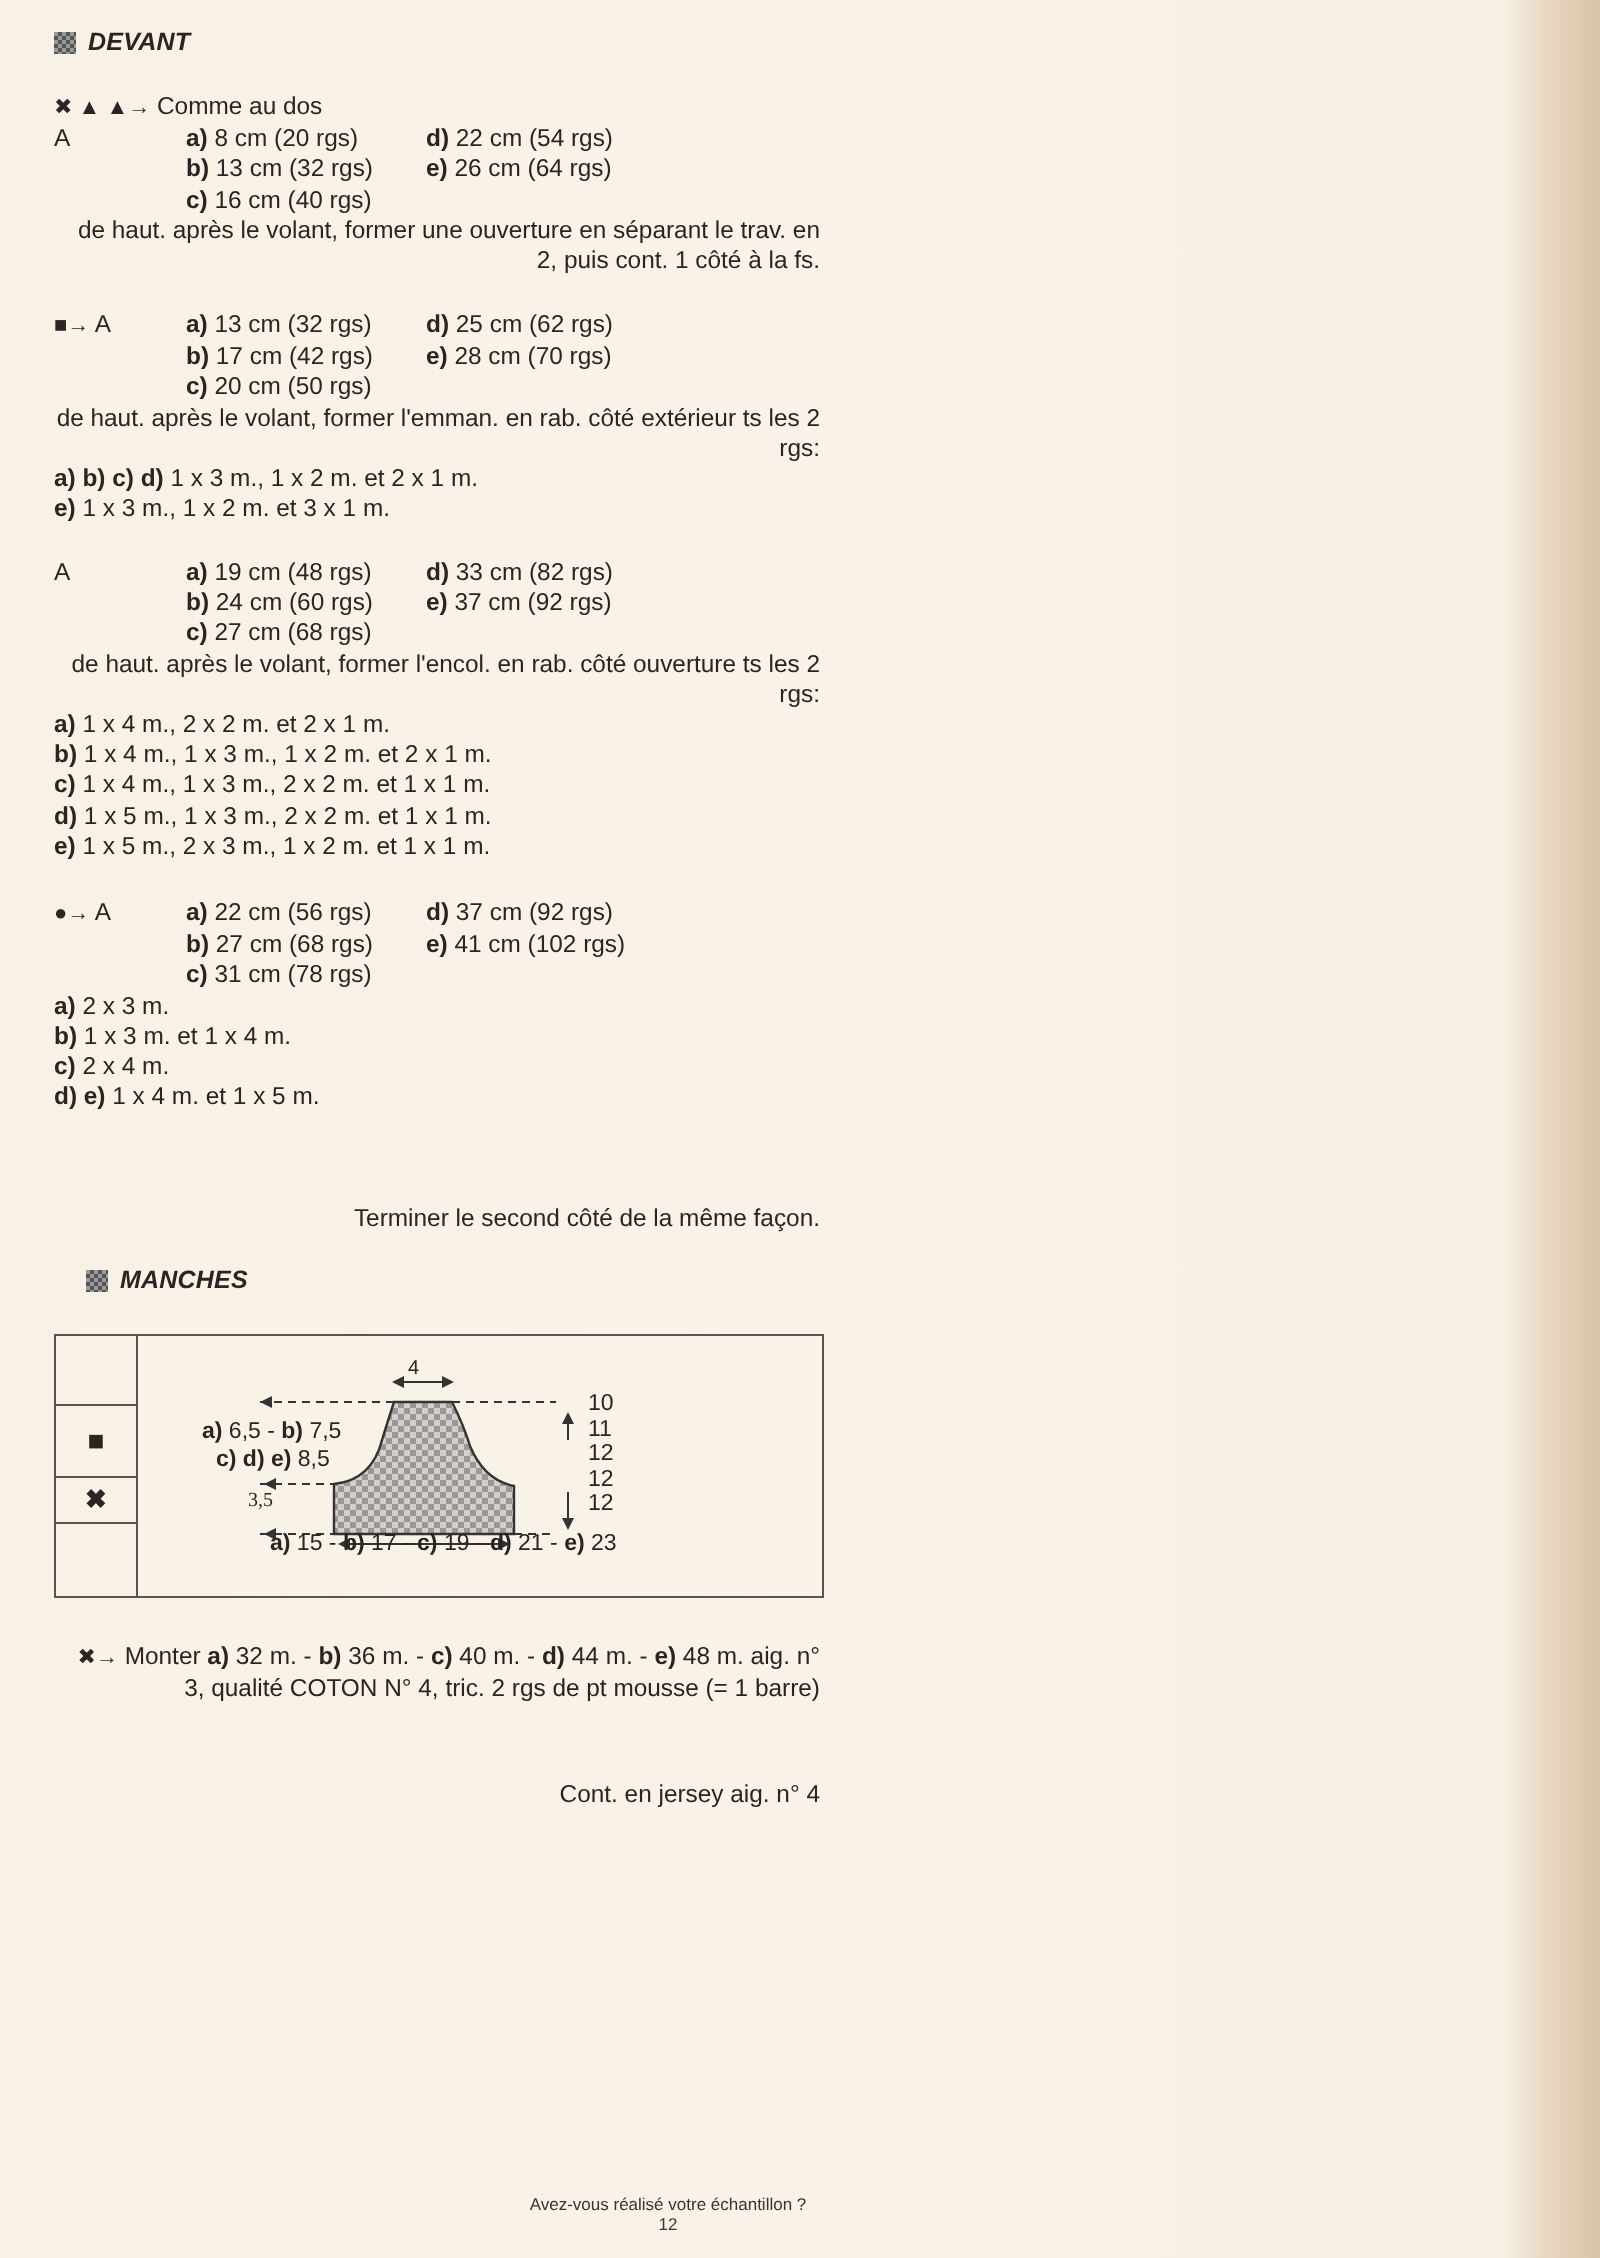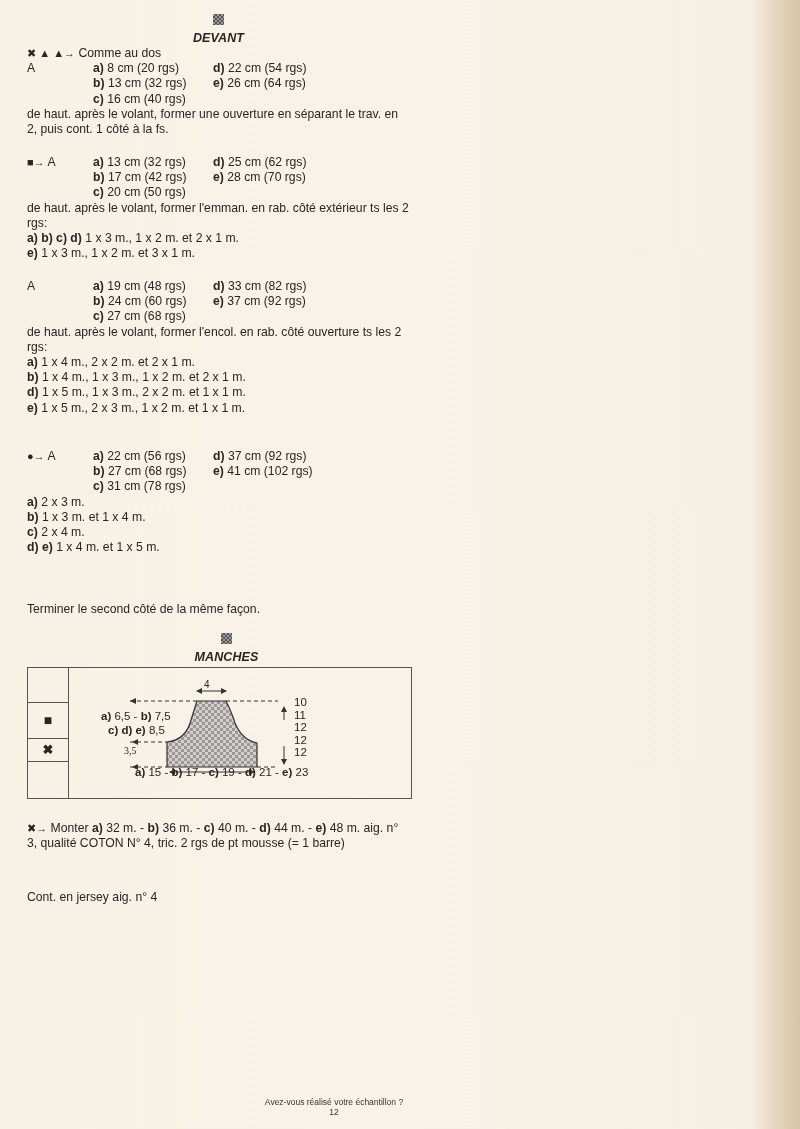--- a/index.html
+++ b/index.html
@@ -10,30 +10,30 @@
     color:#2a2522;
     font-size:12.2px;
     line-height:15.2px;
   }
   .col { position:absolute; top:0; }
   .left { left:27px; width:383px; }
   .right { left:418px; width:382px; overflow:hidden; }
   .block { position:absolute; left:0; right:0; }
   .heading {
     font-weight:bold; font-style:italic; font-size:12.5px;
-    display:flex; align-items:center; gap:6px; letter-spacing:0.1px;flex-direction:column;
+    display:flex; align-items:center; gap:6px; letter-spacing:0.1px;
   }
   .sq-icon {
     display:inline-block; width:11px; height:11px;
     background: repeating-conic-gradient(#555 0% 25%, #999 0% 50%) 0 0/4px 4px;
   }
   .sym { display:inline-block; font-size:11px; }
   .sizes { display:grid; grid-template-columns:66px 120px 120px; }
   b { font-weight:bold; }
-  .p { margin:0; }
+  .p { margin:0;text-align:right; }
   .diagram {
     position:absolute; left:27px; top:667px; width:383px; height:130px;
     border:1px solid #5a5450;
   }
   .diagram .legend-col {
     position:absolute; left:0; top:0; bottom:0; width:40px;
     border-right:1px solid #5a5450;
   }
   .diagram .cell { position:absolute; left:0; width:40px; border-top:1px solid #5a5450; }
   .footer {
@@ -89,20 +89,21 @@
       <span><b>d)</b> <span>33 cm (82 rgs)</span></span>
       <span></span>
       <span><b>b)</b> <span>24 cm (60 rgs)</span></span>
       <span><b>e)</b> <span>37 cm (92 rgs)</span></span>
       <span></span>
       <span><b>c)</b> <span>27 cm (68 rgs)</span></span>
     </div>
     <p class="p">de haut. après le volant, former l'encol. en rab. côté ouverture ts les 2 rgs:</p>
     <div><b>a)</b> <span>1 x 4 m., 2 x 2 m. et 2 x 1 m.</span></div>
     <div><b>b)</b> <span>1 x 4 m., 1 x 3 m., 1 x 2 m. et 2 x 1 m.</span></div>
+    <div><b>c)</b> <span>1 x 4 m., 1 x 3 m., 2 x 2 m. et 1 x 1 m.</span></div>
     <div><b>d)</b> <span>1 x 5 m., 1 x 3 m., 2 x 2 m. et 1 x 1 m.</span></div>
     <div><b>e)</b> <span>1 x 5 m., 2 x 3 m., 1 x 2 m. et 1 x 1 m.</span></div>
   </div>
 
   <div class="block" style="top:449px;">
     <div class="sizes">
       <span><span class="sym">●→</span> <span>A</span></span>
       <span><b>a)</b> <span>22 cm (56 rgs)</span></span>
       <span><b>d)</b> <span>37 cm (92 rgs)</span></span>
       <span></span>

